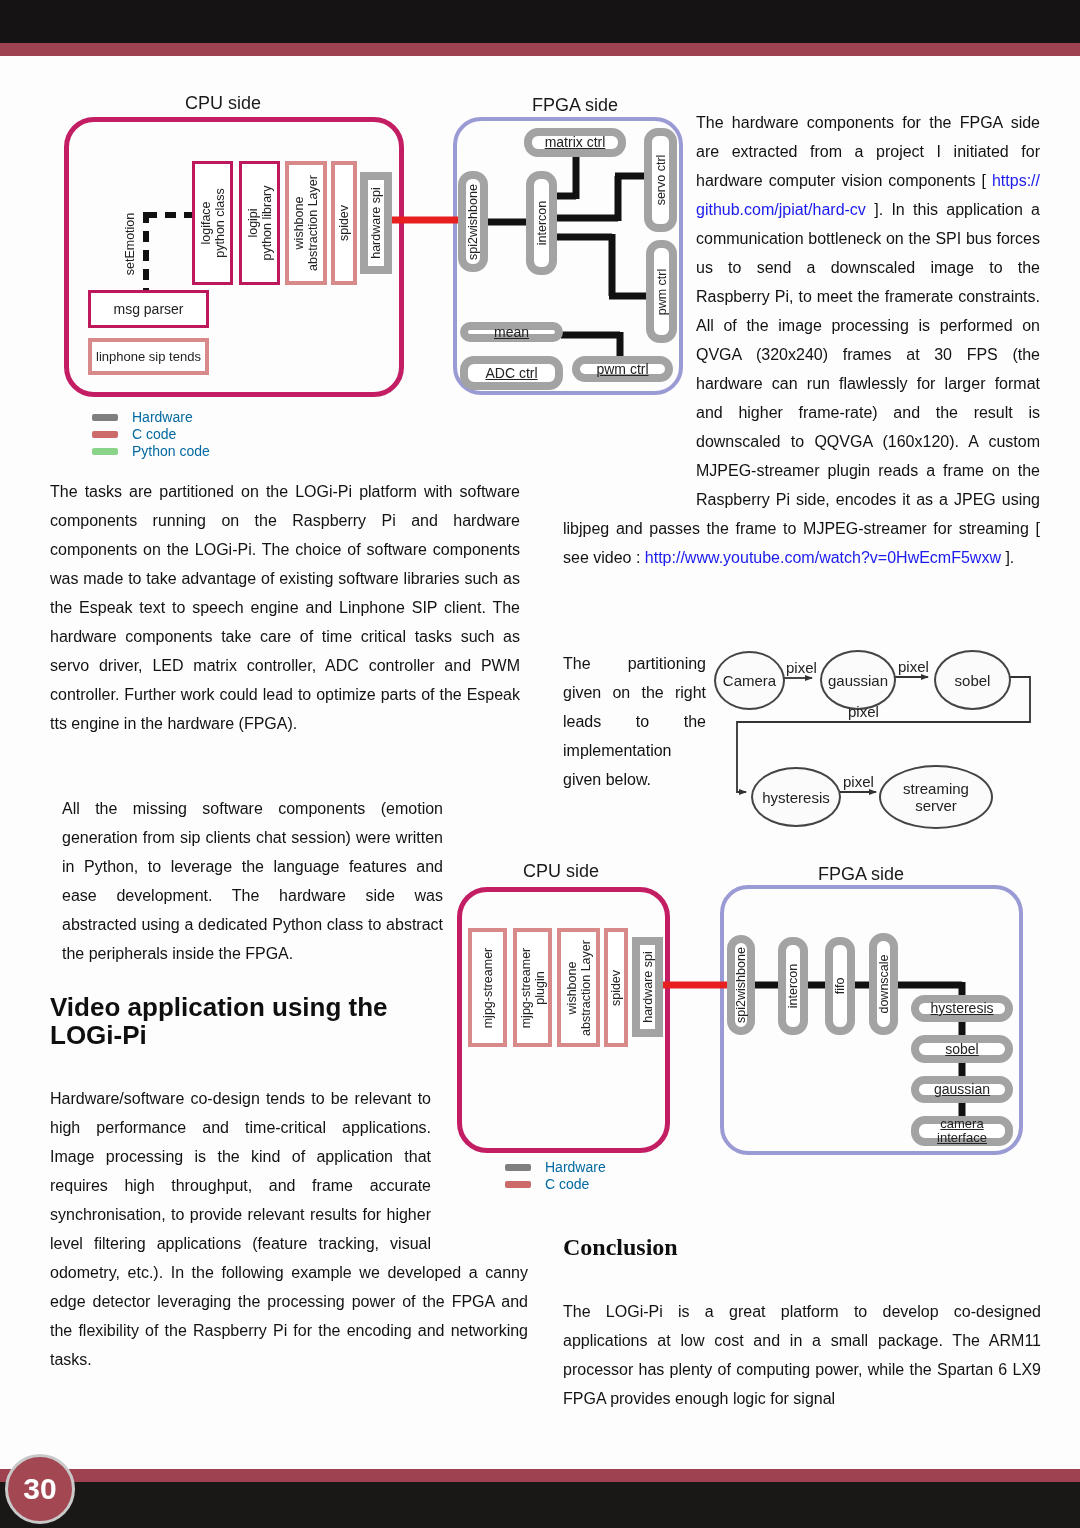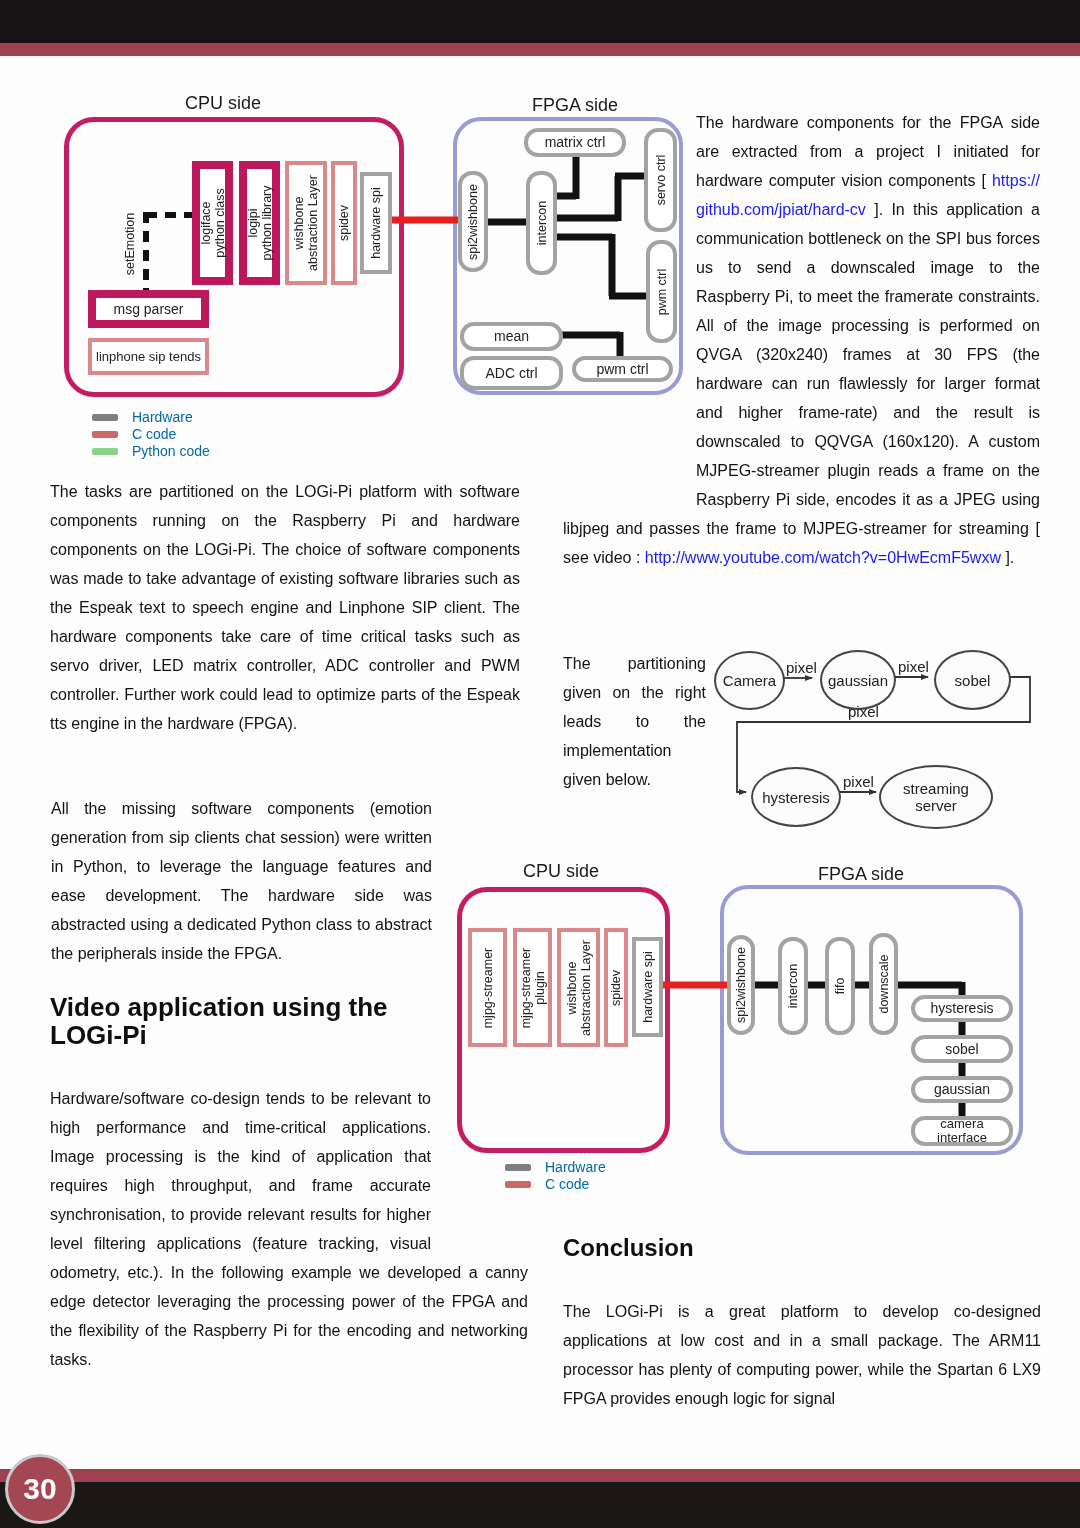--- a/index.html
+++ b/index.html
@@ -30,23 +30,23 @@
   .fpga-box{border:4px solid #9a9ad4;border-radius:28px;}
   svg.lines{position:absolute;left:0;top:0;z-index:1;}
   .vblock,.hblock{position:absolute;background:#fff;z-index:2;box-sizing:border-box;}
   .vblock > span{
     position:absolute;top:50%;left:50%;
     transform:translate(-50%,-50%) rotate(-90deg);
     white-space:pre;text-align:center;font-size:12.5px;line-height:14px;color:#222;
   }
   .hblock{display:flex;align-items:center;justify-content:center;
     font-size:14px;line-height:15px;text-align:center;white-space:pre-line;color:#222;}
-  .b-green{border:8px solid #be185d;}
+  .b-green{border:3px solid #be185d;}
   .b-salmon{border:4px solid #d88a8a;}
-  .b-gray{border:4px solid #a3a3a3;}
+  .b-gray{border:8px solid #a3a3a3;text-decoration:underline;}
   .b-none{border:none;background:transparent;}
   .pill{border-radius:14px;}
   .ellipse{
     position:absolute;border:2px solid #444;border-radius:50%;background:#fbfbfb;z-index:2;
     display:flex;align-items:center;justify-content:center;
     font-size:15px;line-height:17px;text-align:center;white-space:pre-line;color:#222;
   }
   .flow-label{position:absolute;font-size:15px;color:#222;z-index:3;}
   .legend{position:absolute;z-index:3;}
   .legend .row{display:flex;align-items:center;margin-bottom:4px;}
@@ -132,21 +132,21 @@
   </div>
 <div class="vblock b-gray pill" style="left:458px;top:171px;width:30px;height:101px;">
     <span>spi2wishbone</span>
   </div>
 <div class="vblock b-gray pill" style="left:526px;top:171px;width:31px;height:104px;">
     <span>intercon</span>
   </div>
 <div class="vblock b-gray pill" style="left:646px;top:240px;width:31px;height:103px;">
     <span>pwm ctrl</span>
   </div>
-<div class="hblock b-gray pill" style="left:460px;top:322px;width:103px;height:29px;">mean</div>
+<div class="hblock b-gray pill" style="left:460px;top:322px;width:103px;height:20px;">mean</div>
 <div class="hblock b-gray pill" style="left:460px;top:356px;width:103px;height:34px;">ADC ctrl</div>
 <div class="hblock b-gray pill" style="left:572px;top:356px;width:101px;height:26px;">pwm ctrl</div>
 
 <div class="legend" style="left:92px;top:411px;">
   <div class="row">
     <div class="swatch sw-hardware"></div>
     <div class="lbl">Hardware</div>
   </div>
   <div class="row">
     <div class="swatch sw-ccode"></div>
@@ -157,21 +157,21 @@
     <div class="lbl">Python code</div>
   </div>
 </div>
 
 <div class="para" style="left:563px;top:108px;width:477px;">
   <span class="fl-left" style="width:133px;height:378px;"></span><span>The hardware components for the FPGA side are extracted from a project I initiated for hardware computer vision components [ </span><a class="lnk" href="#">https://github.com/jpiat/hard-cv</a><span> ]. In this application a communication bottleneck on the SPI bus forces us to send a downscaled image to the Raspberry Pi, to meet the framerate constraints.  All of the image processing is performed on QVGA (320x240) frames at 30 FPS (the hardware can run flawlessly for larger format and higher frame-rate) and the result is downscaled to QQVGA (160x120).  A custom MJPEG-streamer plugin reads a frame on the Raspberry Pi side, encodes it as a JPEG using libjpeg and passes the frame to MJPEG-streamer for streaming [ see video : </span><a class="lnk" href="#">http://www.youtube.com/watch?v=0HwEcmF5wxw</a><span> ].</span>
 </div>
 
 <div class="para" style="left:50px;top:477px;width:470px;">The tasks are partitioned on the LOGi-Pi platform with software components running on the Raspberry Pi and hardware components on the LOGi-Pi. The choice of software components was made to take advantage of existing software libraries such as the Espeak text to speech engine and Linphone SIP client. The hardware components take care of time critical tasks such as servo driver, LED matrix controller, ADC controller and PWM controller. Further work could lead to optimize parts of the Espeak tts engine in the hardware (FPGA).</div>
 
-<div class="para" style="left:51px;top:794px;width:478px;">
+<div class="para" style="left:62px;top:794px;width:478px;">
   <span class="fl-right" style="width:97px;height:200px;margin-top:58px;"></span><span>All the missing software components (emotion generation from sip clients chat session) were written in Python, to leverage the language features and ease development. The hardware side was abstracted using a dedicated Python class to abstract the peripherals inside the FPGA.</span>
 </div>
 
 <div class="para" style="left:563px;top:649px;width:143px;">The partitioning given on the right leads to the implementation given below.</div>
 
 <div class="ellipse" style="left:714px;top:651px;width:67px;height:55px;">Camera</div>
 <div class="ellipse" style="left:820px;top:650px;width:72px;height:56px;">gaussian</div>
 <div class="ellipse" style="left:934px;top:650px;width:73px;height:56px;">sobel</div>
 <div class="ellipse" style="left:751px;top:767px;width:86px;height:56px;">hysteresis</div>
 <div class="ellipse" style="left:879px;top:765px;width:110px;height:60px;">streaming
@@ -233,14 +233,14 @@
     <div class="lbl">C code</div>
   </div>
 </div>
 
 <div class="h1" style="left:50px;top:993px;width:400px;">Video application using the LOGi-Pi</div>
 
 <div class="para" style="left:50px;top:1084px;width:478px;">
   <span class="fl-right" style="width:97px;height:150px;"></span><span>Hardware/software co-design tends to be relevant to high performance and time-critical applications. Image processing is the kind of application that requires high throughput, and frame accurate synchronisation, to provide relevant results for higher level filtering applications (feature tracking, visual odometry, etc.). In the following example we developed a canny edge detector leveraging the processing power of the FPGA and the flexibility of the Raspberry Pi for the encoding and networking tasks.</span>
 </div>
 
-<div class="h2" style="left:563px;top:1234px;">Conclusion</div>
+<div class="h2" style="left:563px;top:1234px;font-family:Liberation Serif, serif;">Conclusion</div>
 <div class="para" style="left:563px;top:1297px;width:478px;">The LOGi-Pi is a great platform to develop co-designed applications at low cost and in a small package. The ARM11 processor has plenty of computing power, while the Spartan 6 LX9 FPGA provides enough logic for signal</div>
 
 </body></html>

